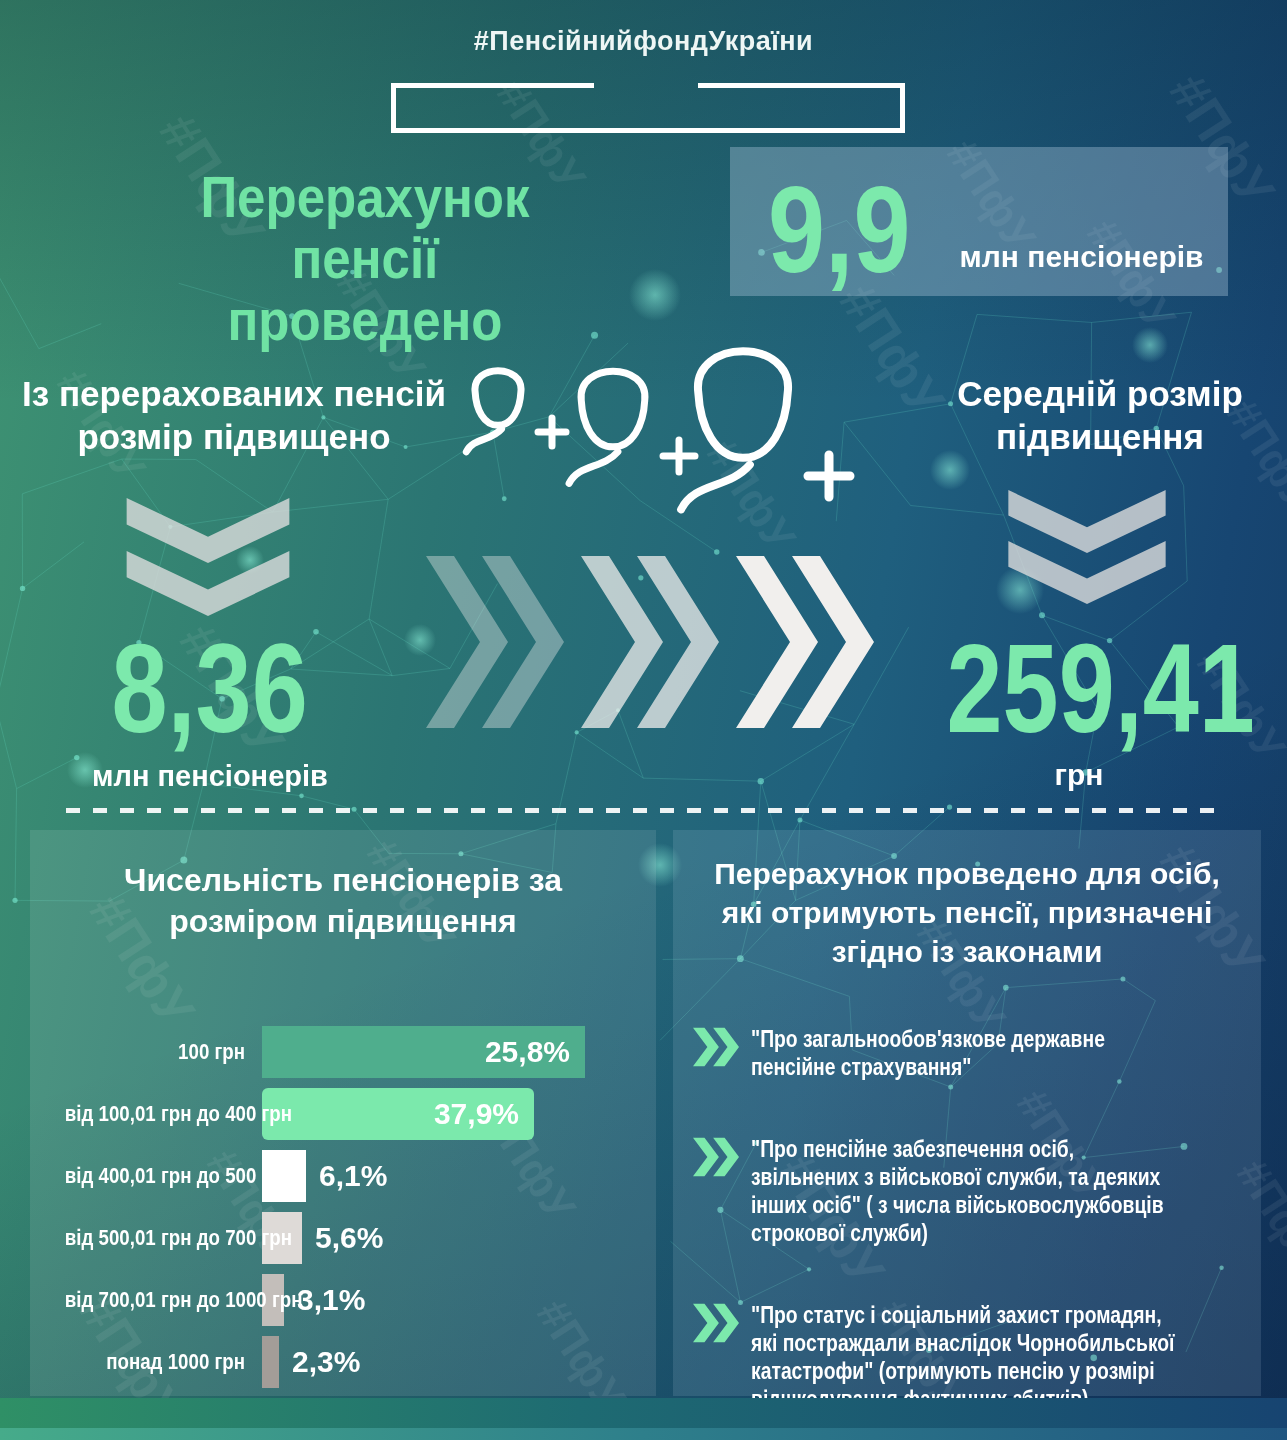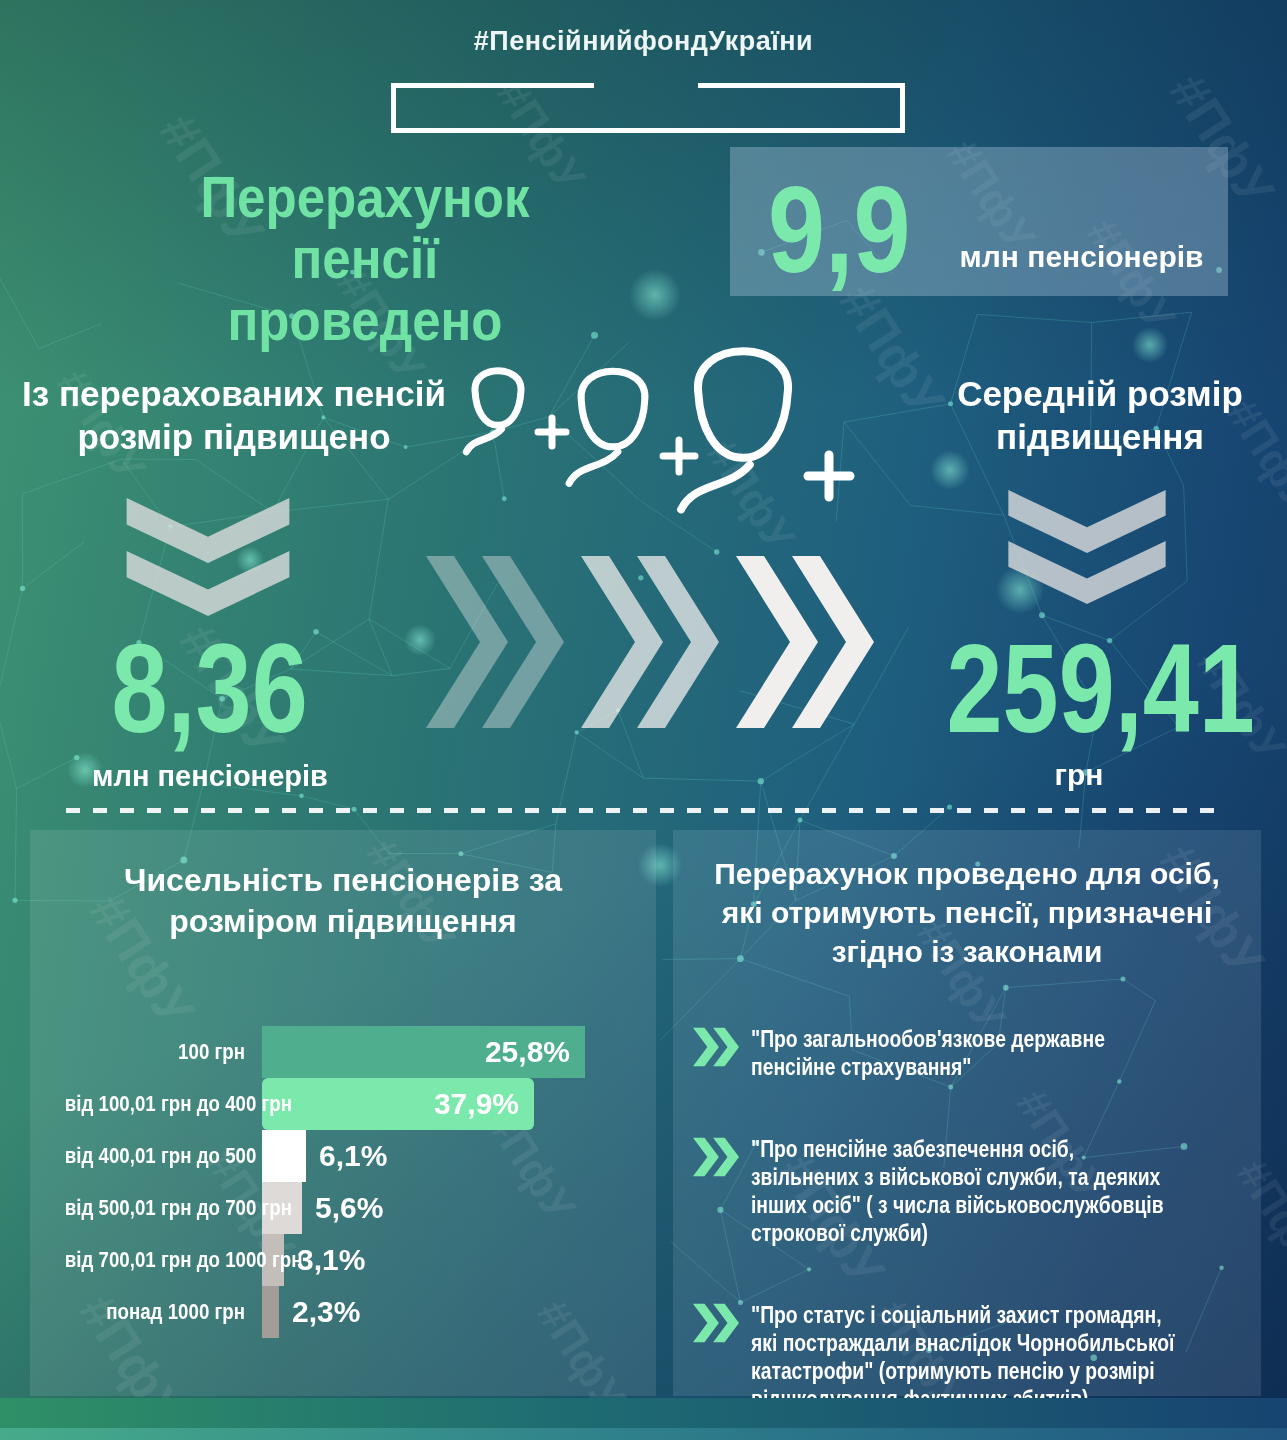--- a/index.html
+++ b/index.html
@@ -41,21 +41,21 @@
   .huge{font-size:126px;line-height:1;display:inline-block;transform:scaleX(.8);transform-origin:center bottom;}
   .unit-under{color:#fff;font-weight:700;}
   .divider{position:absolute;left:66px;top:808px;width:1152px;height:5px;opacity:.92;
       background:repeating-linear-gradient(90deg,#fff 0 14px,transparent 14px 27px);}
   .panel{position:absolute;top:830px;height:566px;background:rgba(255,255,255,.10);}
   .panel-left{left:30px;width:626px;}
   .panel-right{left:673px;width:588px;background:rgba(212,228,244,.13);}
   .chart-title{margin:30px 46px 0;text-align:center;color:#fff;font-weight:700;
       font-size:32px;line-height:1.28;}
   .chart-rows{position:absolute;left:0;top:196px;right:14px;display:flex;
-      flex-direction:column;}
+      flex-direction:column;gap:10px;}
   .bar-row{display:flex;align-items:center;height:52px;}
   .bar-label{width:232px;min-width:232px;text-align:right;padding-right:20px;
       color:#fff;font-weight:700;font-size:22px;white-space:nowrap;
       transform:scaleX(.85);transform-origin:right center;}
   .bar-track{flex:1;display:flex;align-items:center;height:100%;}
   .bar-fill{height:100%;display:flex;align-items:center;justify-content:flex-end;}
   .bar-fill.has-inner{padding-right:15px;}
   .bar-value{color:#fff;font-weight:700;font-size:30px;white-space:nowrap;}
   .bar-value.outside{margin-left:13px;}
   .laws-heading{margin:24px auto 0;width:545px;text-align:center;color:#fff;

